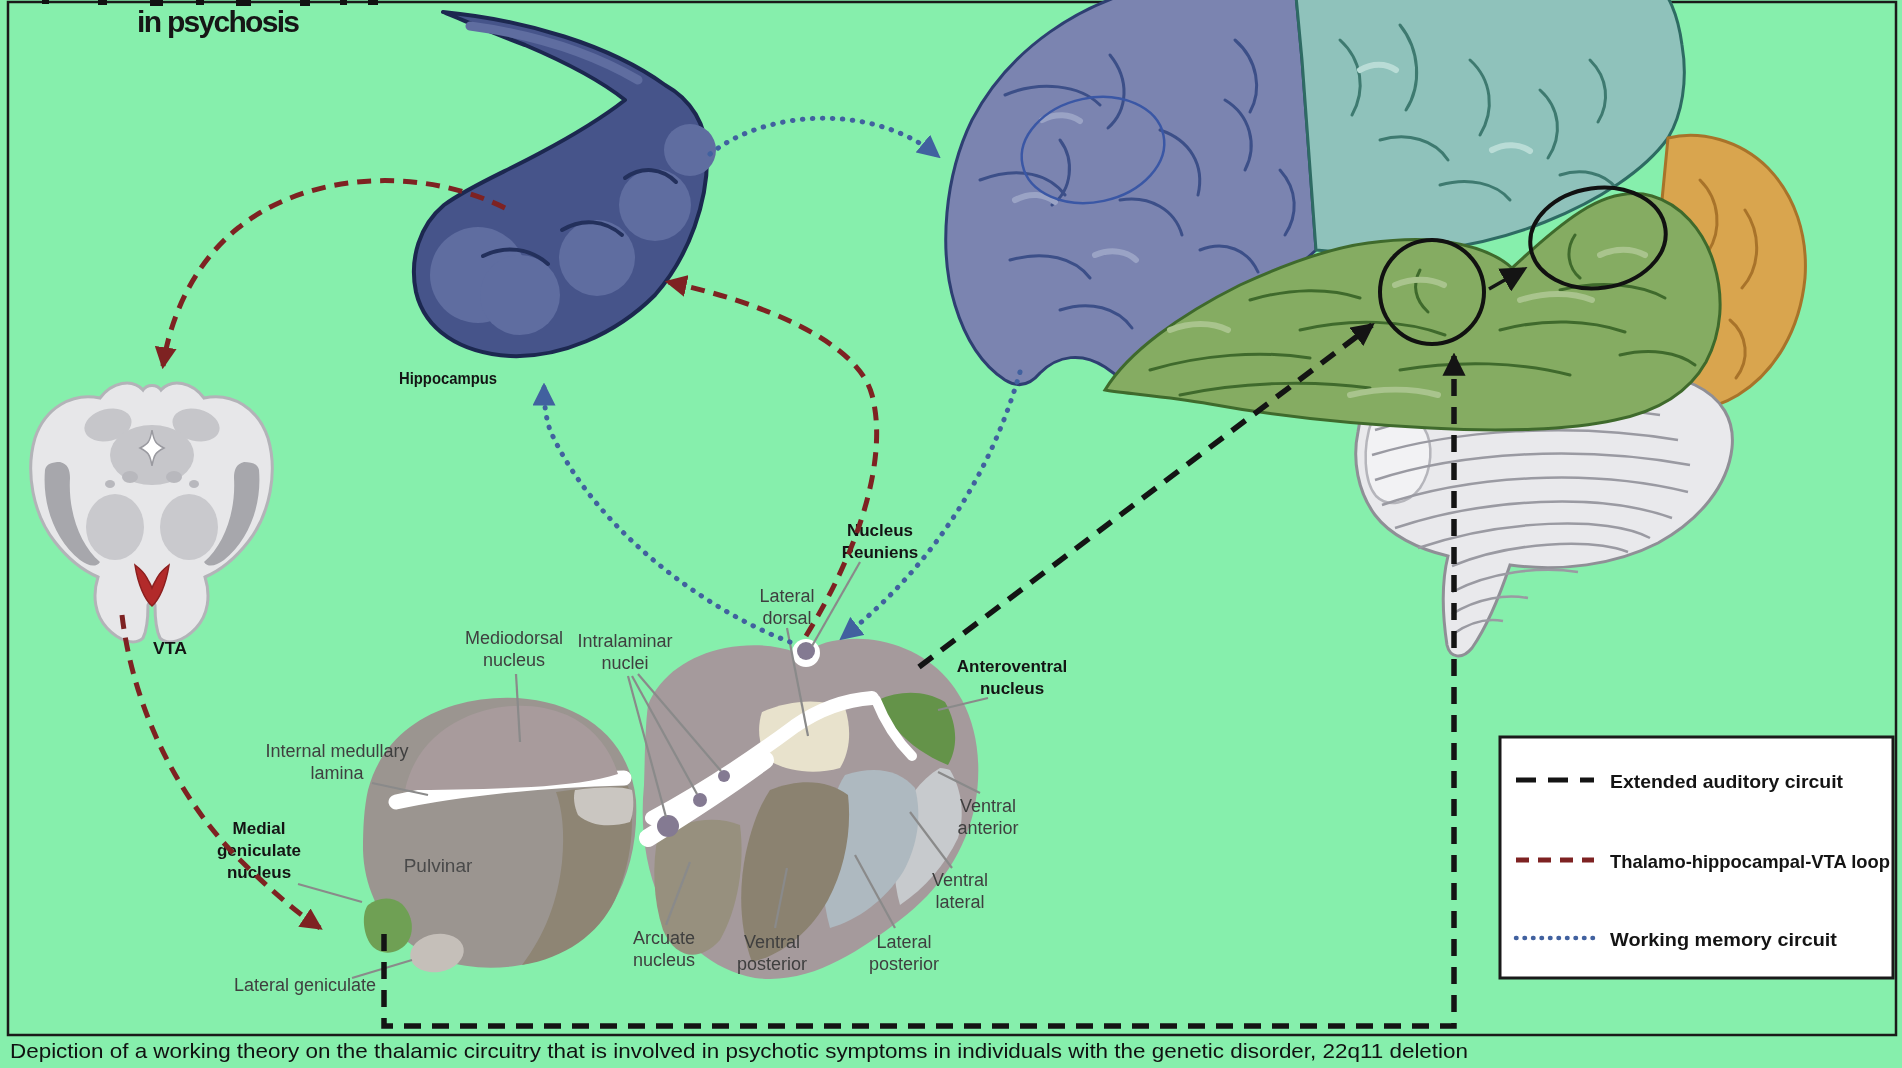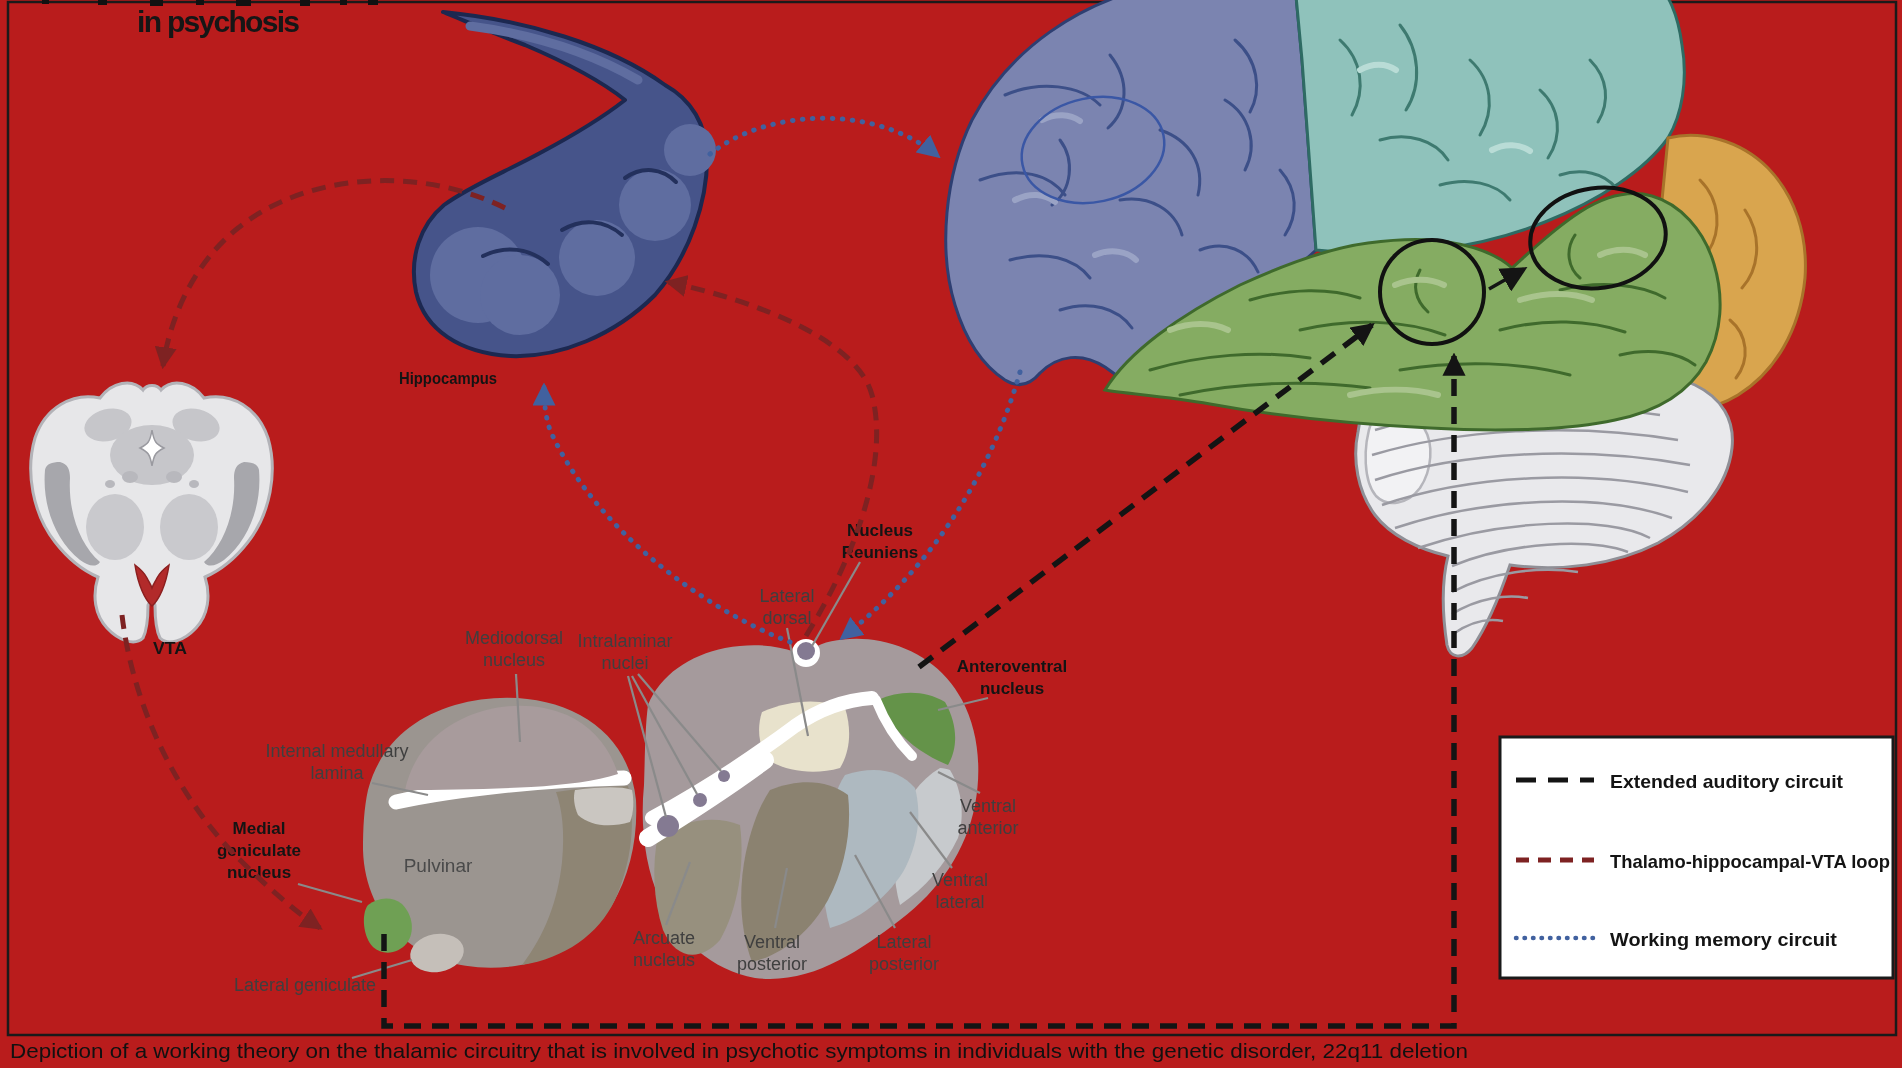--- a/index.html
+++ b/index.html
@@ -1,16 +1,16 @@
 <!DOCTYPE html>
 <html><head>
 <meta charset="utf-8">
 <style>
   html,body{margin:0;padding:0;background:#ffffff;}
-  .stage{position:relative;width:1902px;height:1068px;background:#b91c1c;overflow:hidden;
+  .stage{position:relative;width:1902px;height:1068px;background:#86efac;overflow:hidden;
          font-family:"Liberation Sans","DejaVu Sans",sans-serif;}
   svg text{font-family:"Liberation Sans","DejaVu Sans",sans-serif;}
   .lbl{fill:#3f3f3f;font-size:18px;}
   .lblb{fill:#141414;font-size:17px;font-weight:bold;}
   .leader{stroke:#8a8a8a;stroke-width:2.2;fill:none;}
 </style>
 </head>
 <body>
 
 <div class="stage">

